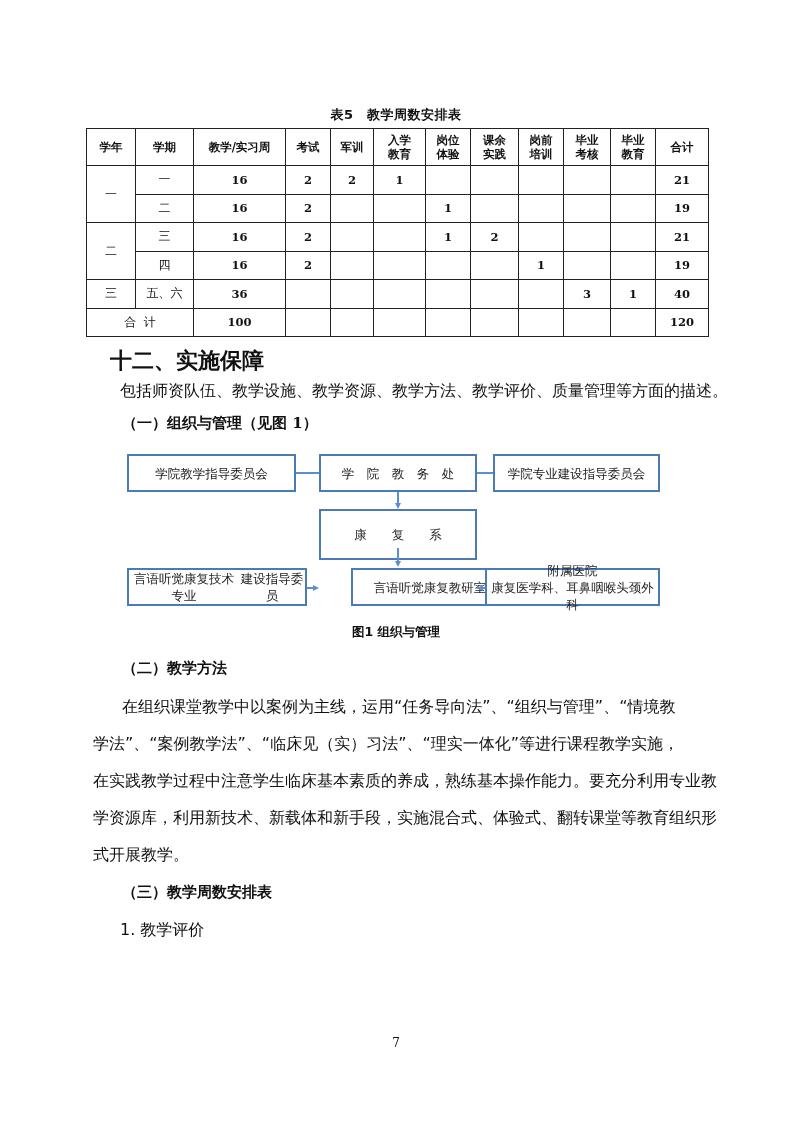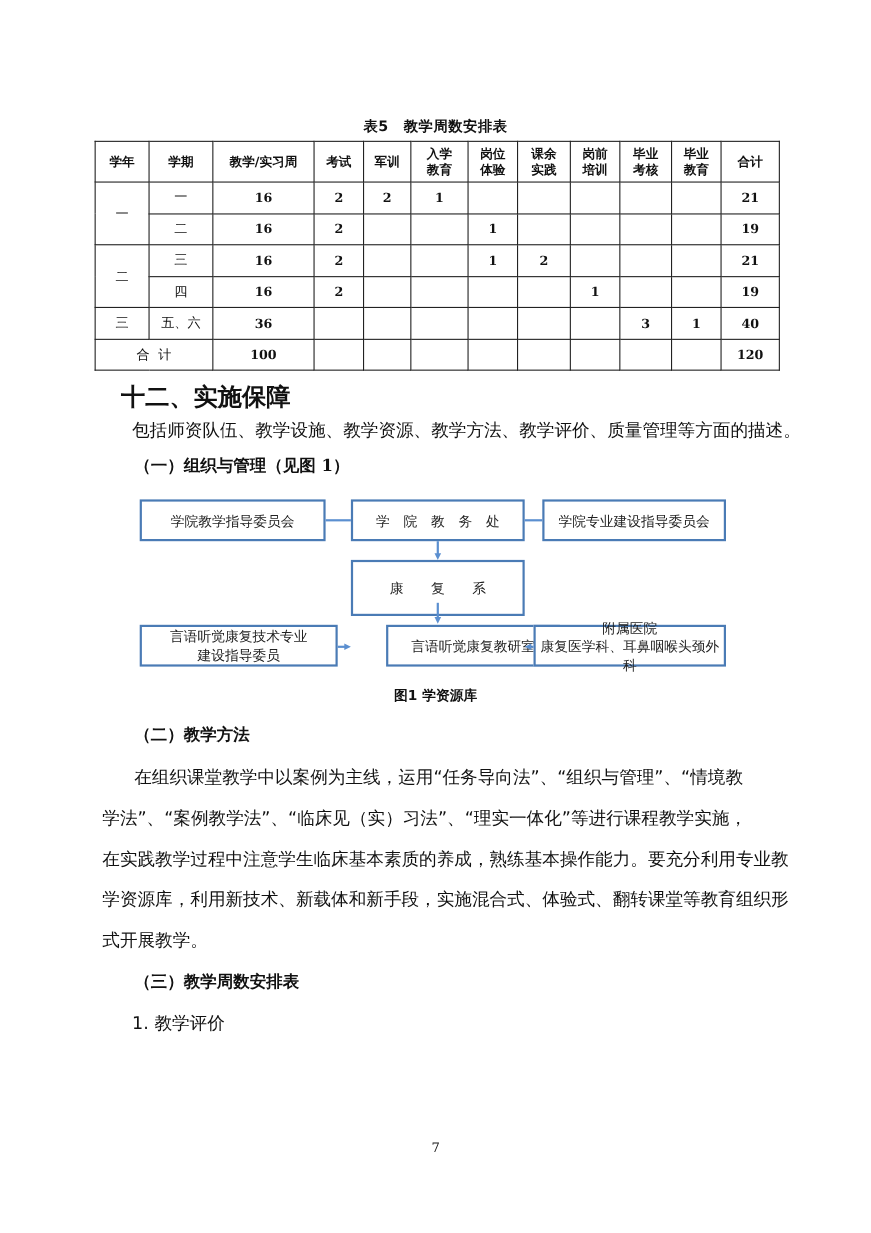--- a/index.html
+++ b/index.html
@@ -187,37 +187,37 @@
   <div class="line" style="left:477px; top:472px; width:16px; height:1.5px;"></div>
 
   <div class="line" style="left:397px; top:492px; width:1.5px; height:12px;"></div>
   <div class="arrow-down" style="left:394.5px; top:503px;"></div>
 
   <div class="box" style="left:319px; top:509px; width:158px; height:51px;">康　　复　　系</div>
 
   <div class="line" style="left:397px; top:548px; width:1.5px; height:14px;"></div>
   <div class="arrow-down" style="left:394.5px; top:561px;"></div>
 
-  <div class="box" style="left:127px; top:568px; width:180px; height:38px; flex-direction:column;">
+  <div class="box" style="left:127px; top:568px; width:180px; height:38px; flex-direction:row;">
     <span>言语听觉康复技术专业</span>
     <span>建设指导委员</span>
   </div>
   <div class="box" style="left:319px; top:568px; width:158px; height:38px;margin-left:32px;">言语听觉康复教研室</div>
   <div class="box" style="left:485px; top:568px; width:175px; height:38px; flex-direction:column;text-align:center;">
     <span>附属医院</span>
     <span>康复医学科、耳鼻咽喉头颈外科</span>
   </div>
 
   <div class="line" style="left:307px; top:587px; width:7px; height:1.5px;"></div>
   <div class="arrow-right" style="left:313px; top:584.5px;"></div>
   <div class="line" style="left:483px; top:587px; width:2px; height:1.5px;"></div>
   <div class="arrow-left" style="left:477px; top:584.5px;"></div>
 </div>
 
-<div class="abs caption">图1  学资源库</div>
+<div class="abs caption">图1  组织与管理</div>
 
 <div class="abs h2" style="left:122px; top:659px;">（二）教学方法</div>
 
 <div class="abs para-line" style="left:122px; top:697px;">在组织课堂教学中以案例为主线，运用“任务导向法”、“组织与管理”、“情境教</div>
 <div class="abs para-line" style="left:93px; top:734px;">学法”、“案例教学法”、“临床见（实）习法”、“理实一体化”等进行课程教学实施，</div>
 <div class="abs para-line" style="left:93px; top:771px;">在实践教学过程中注意学生临床基本素质的养成，熟练基本操作能力。要充分利用专业教</div>
 <div class="abs para-line" style="left:93px; top:808px;">学资源库，利用新技术、新载体和新手段，实施混合式、体验式、翻转课堂等教育组织形</div>
 <div class="abs para-line" style="left:93px; top:845px;">式开展教学。</div>
 
 <div class="abs h2" style="left:122px; top:883px;">（三）教学周数安排表</div>

